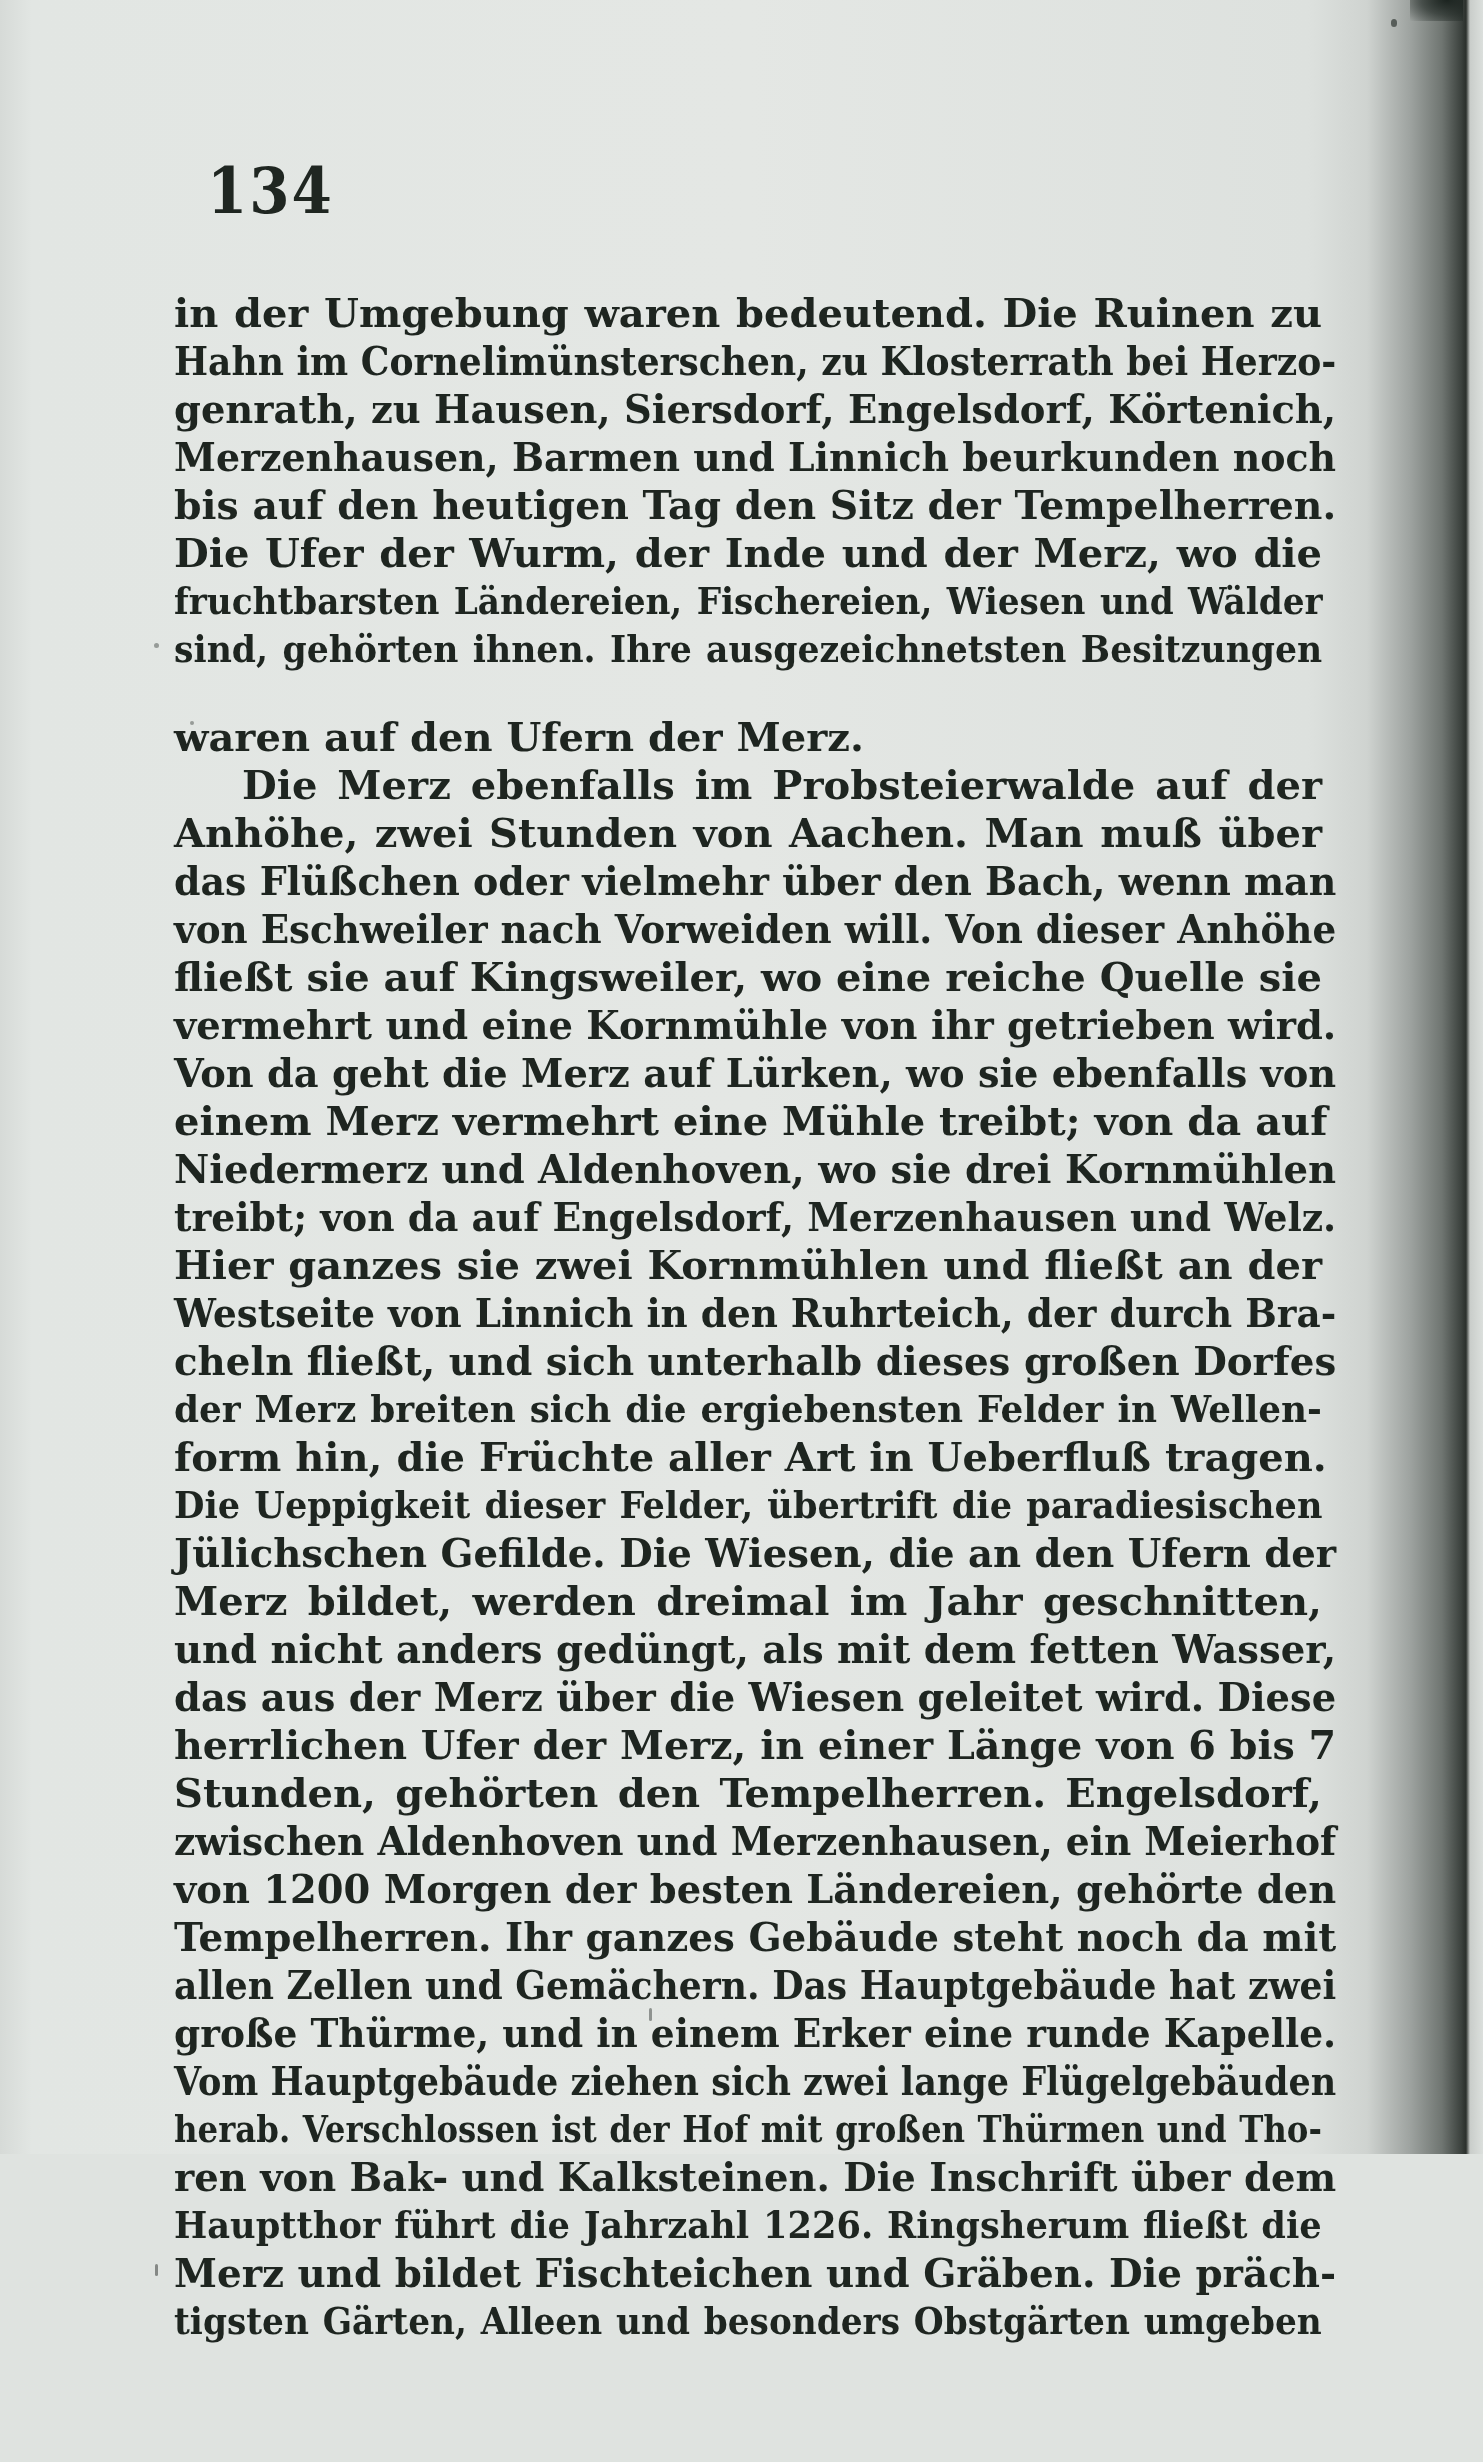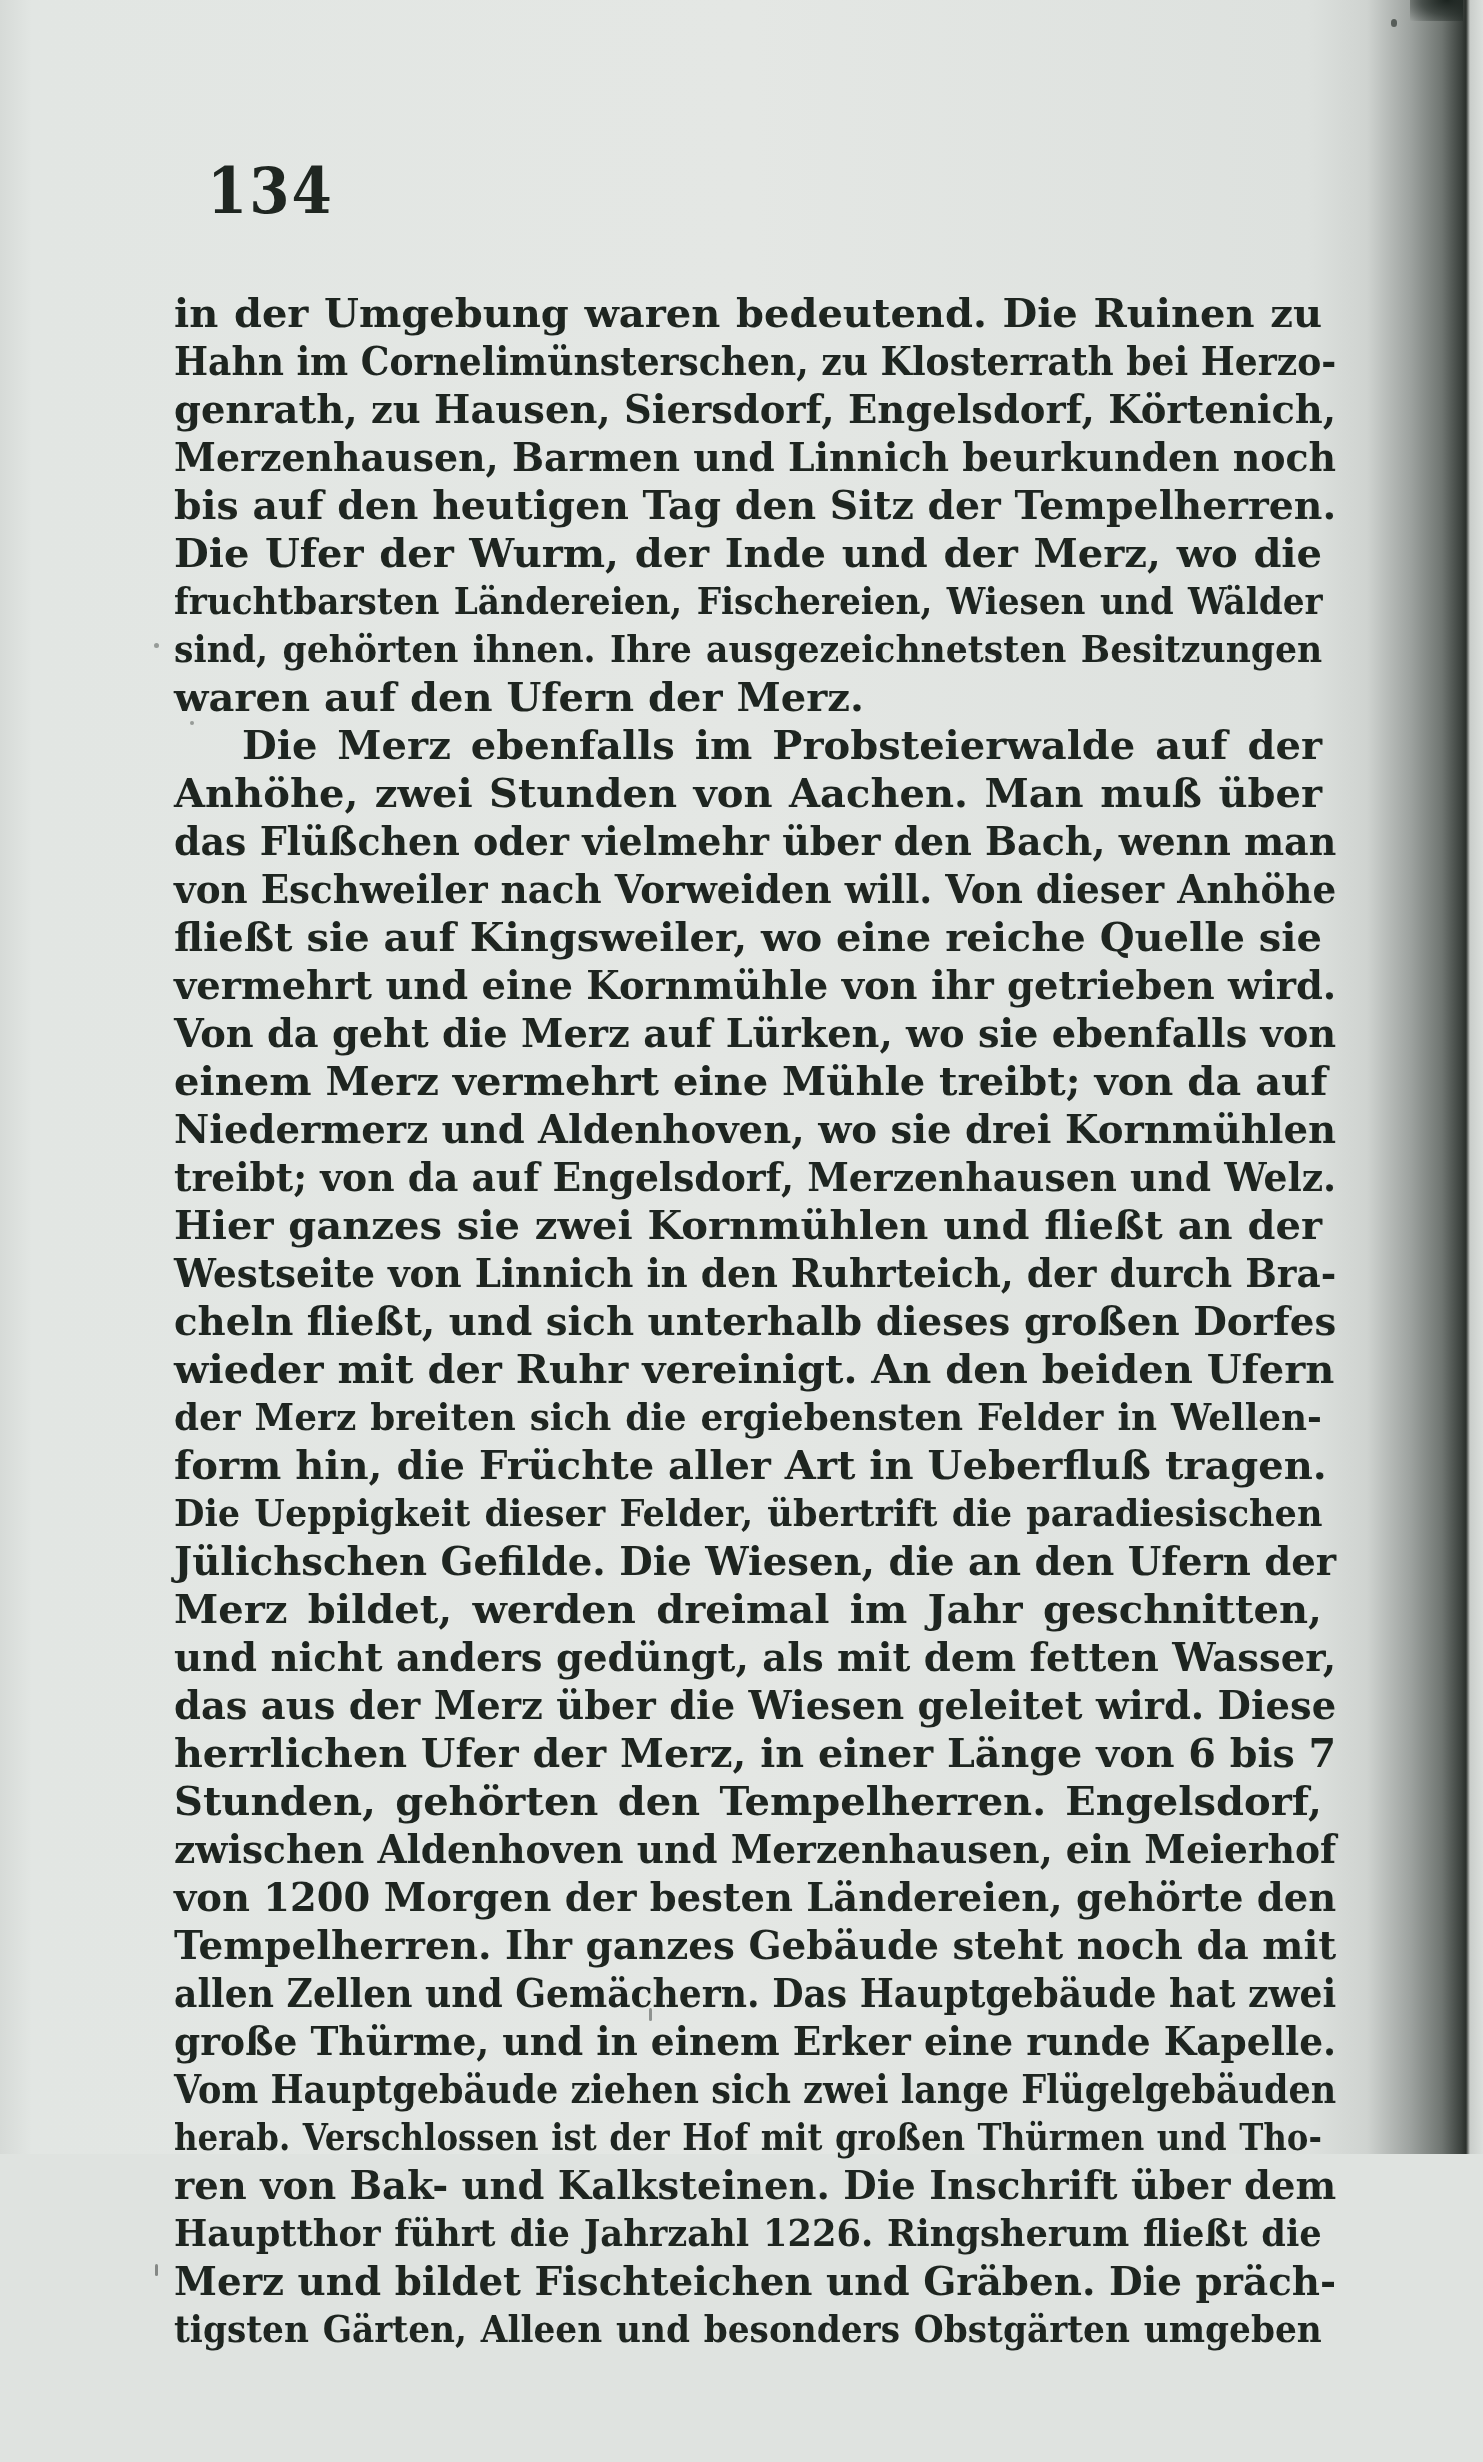--- a/index.html
+++ b/index.html
@@ -76,20 +76,21 @@
     text-align: justify;
     text-align-last: justify;
     overflow: visible;
     letter-spacing: 0px;
   }
   .line.indent {
     padding-left: 68px;
   }
   .line.last {
     text-align-last: left;
+    margin-top: 40px;
   }
   .line.tight {
     font-size: 37px;
   }
 </style>
 </head>
 <body>
 
 <div class="page">
   <div class="spine-top"></div>
@@ -118,21 +119,20 @@
       <span class="line" style="transform: scaleX(0.9327); transform-origin: left center; width: 1231px; text-align-last: justify;">von Eschweiler nach Vorweiden will. Von dieser Anhöhe</span>
       <span class="line">fließt sie auf Kingsweiler, wo eine reiche Quelle sie</span>
       <span class="line" style="transform: scaleX(0.9606); transform-origin: left center; width: 1195px; text-align-last: justify;">vermehrt und eine Kornmühle von ihr getrieben wird.</span>
       <span class="line" style="transform: scaleX(0.9579); transform-origin: left center; width: 1199px; text-align-last: justify;">Von da geht die Merz auf Lürken, wo sie ebenfalls von</span>
       <span class="line">einem Merz vermehrt eine Mühle treibt; von da auf</span>
       <span class="line" style="transform: scaleX(0.9652); transform-origin: left center; width: 1190px; text-align-last: justify;">Niedermerz und Aldenhoven, wo sie drei Kornmühlen</span>
       <span class="line" style="transform: scaleX(0.9411); transform-origin: left center; width: 1220px; text-align-last: justify;">treibt; von da auf Engelsdorf, Merzenhausen und Welz.</span>
       <span class="line">Hier ganzes sie zwei Kornmühlen und fließt an der</span>
       <span class="line" style="transform: scaleX(0.9335); transform-origin: left center; width: 1230px; text-align-last: justify;">Westseite von Linnich in den Ruhrteich, der durch Bra-</span>
       <span class="line" style="transform: scaleX(0.9692); transform-origin: left center; width: 1185px; text-align-last: justify;">cheln fließt, und sich unterhalb dieses großen Dorfes</span>
-      <span class="line">wieder mit der Ruhr vereinigt. An den beiden Ufern</span>
       <span class="line tight" style="transform: scaleX(0.9679); transform-origin: left center; width: 1186px; text-align-last: justify;">der Merz breiten sich die ergiebensten Felder in Wellen-</span>
       <span class="line">form hin, die Früchte aller Art in Ueberfluß tragen.</span>
       <span class="line tight" style="transform: scaleX(0.9483); transform-origin: left center; width: 1211px; text-align-last: justify;">Die Ueppigkeit dieser Felder, übertrift die paradiesischen</span>
       <span class="line" style="transform: scaleX(0.9649); transform-origin: left center; width: 1190px; text-align-last: justify;">Jülichschen Gefilde. Die Wiesen, die an den Ufern der</span>
       <span class="line">Merz bildet, werden dreimal im Jahr geschnitten,</span>
       <span class="line" style="transform: scaleX(0.9644); transform-origin: left center; width: 1191px; text-align-last: justify;">und nicht anders gedüngt, als mit dem fetten Wasser,</span>
       <span class="line" style="transform: scaleX(0.9613); transform-origin: left center; width: 1194px; text-align-last: justify;">das aus der Merz über die Wiesen geleitet wird. Diese</span>
       <span class="line" style="transform: scaleX(0.9914); transform-origin: left center; width: 1158px; text-align-last: justify;">herrlichen Ufer der Merz, in einer Länge von 6 bis 7</span>
       <span class="line">Stunden, gehörten den Tempelherren. Engelsdorf,</span>
       <span class="line" style="transform: scaleX(0.9387); transform-origin: left center; width: 1223px; text-align-last: justify;">zwischen Aldenhoven und Merzenhausen, ein Meierhof</span>

